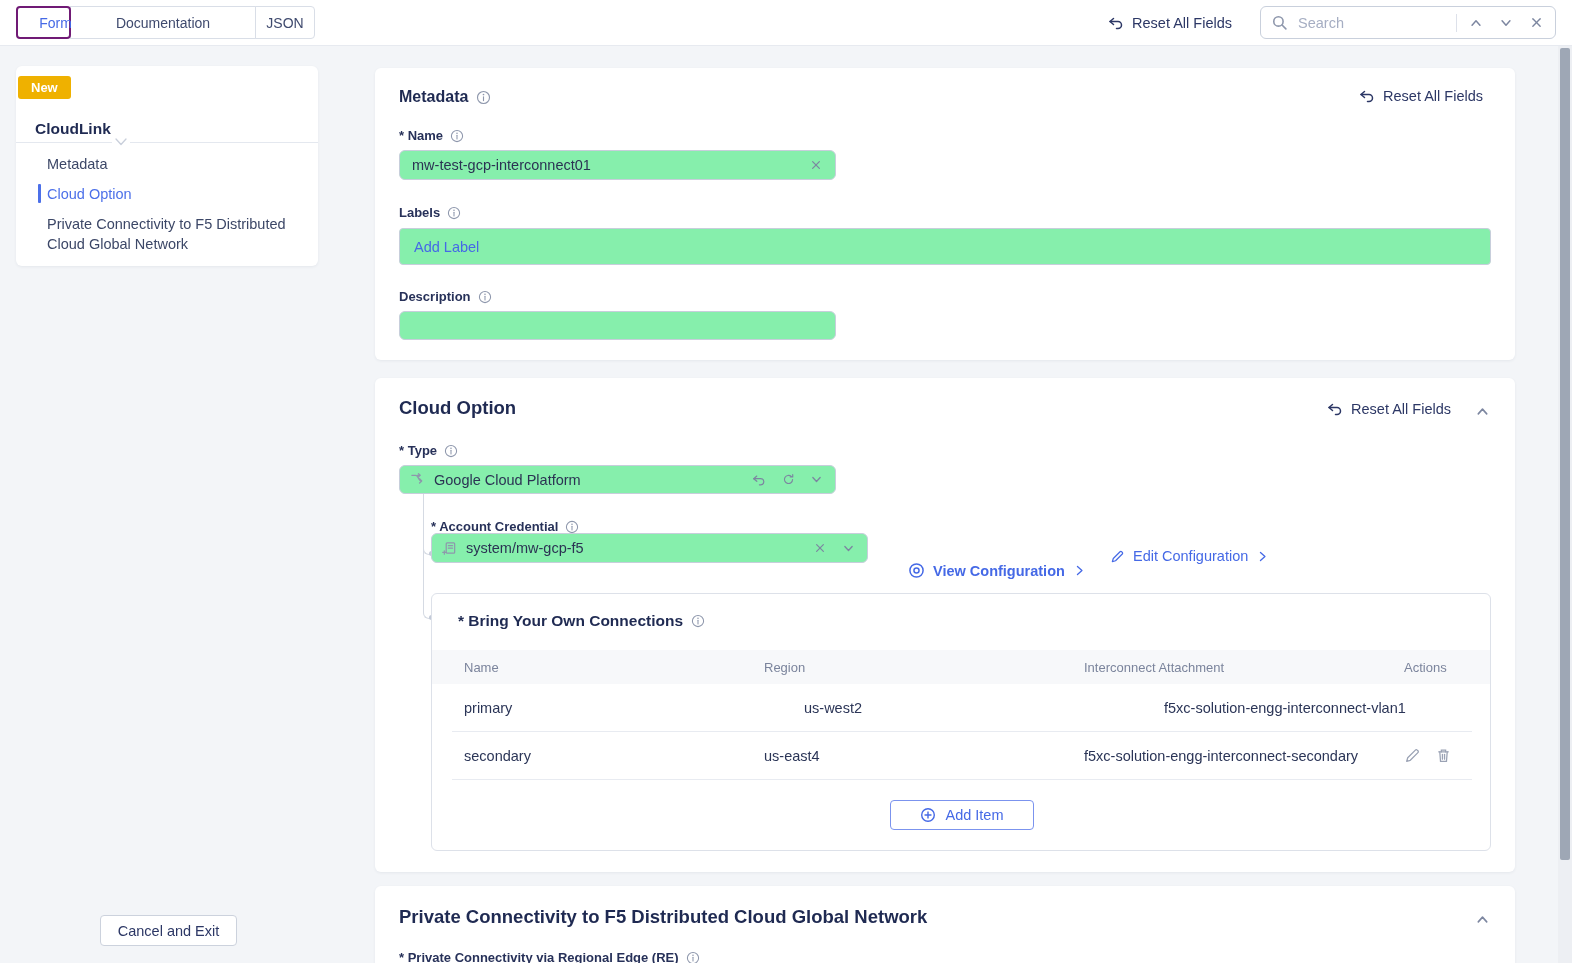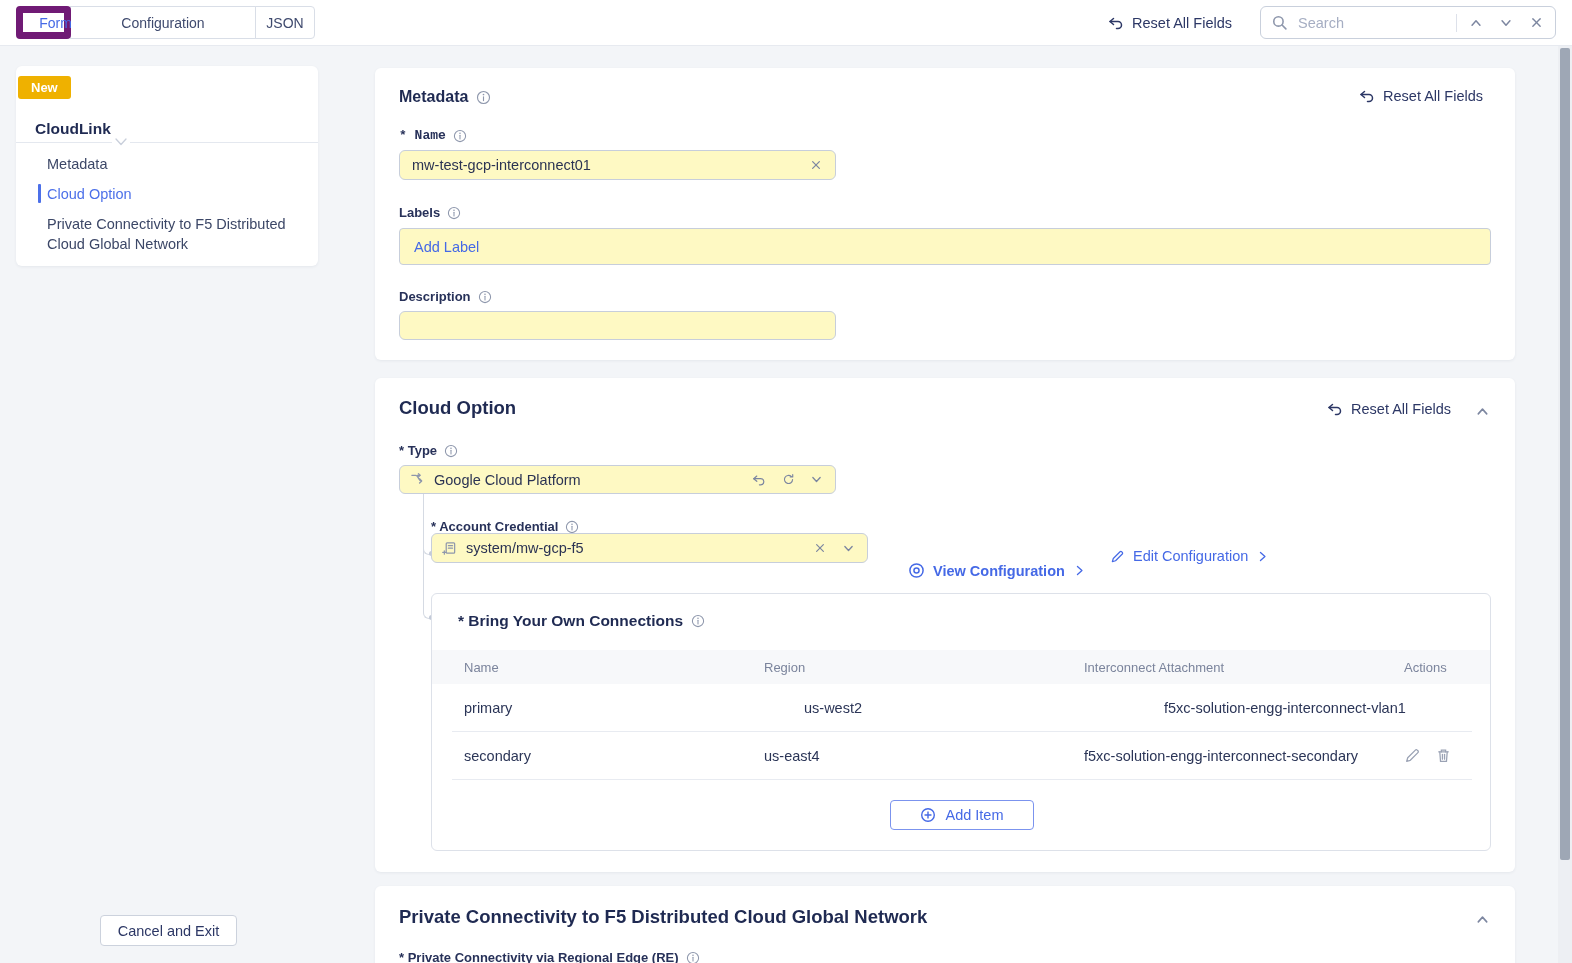--- a/index.html
+++ b/index.html
@@ -9,37 +9,37 @@
 
   
   .topbar{left:0;top:0;width:1572px;height:46px;background:#fff;border-bottom:1px solid #e7eaf0;
           display:flex;align-items:center;justify-content:space-between;padding:0 16px;}
   .tabs{display:flex;align-items:center;}
   .tab{height:33px;box-sizing:border-box;border:1px solid #d9dee7;display:flex;align-items:center;
        justify-content:center;font-size:14px;color:#3f4a6e;background:#fff;cursor:pointer;}
   .tab+.tab{margin-left:-1px;}
   .tab.t-first{border-radius:4px 0 0 4px;}
   .tab.t-last{border-radius:0 4px 4px 0;}
-  .tab.active{border:7px solid #701a75;color:#4569e6;border-radius:4px;position:relative;z-index:2;padding-left:24px;}
+  .tab.active{border:2px solid #701a75;color:#4569e6;border-radius:4px;position:relative;z-index:2;padding-left:24px;}
   .topbar-right{display:flex;align-items:center;gap:28px;}
   .reset-link{display:flex;align-items:center;gap:8px;font-size:14.5px;color:#2c3765;cursor:pointer;}
   .searchbox{width:296px;height:33px;border:1px solid #c9d0dc;border-radius:6px;background:#fff;
              display:flex;align-items:center;padding:0 8px 0 10px;gap:8px;box-sizing:border-box;}
   .searchbox input{flex:1;border:none;outline:none;font-size:14.5px;color:#3f4a6e;min-width:0;
                    font-family:"Liberation Sans",sans-serif;background:transparent;}
   .searchbox input::placeholder{color:#a6aec3;}
   .search-divider{width:1px;height:18px;background:#dde1ea;}
   .mini-btn{display:flex;align-items:center;justify-content:center;width:22px;height:22px;color:#7c86a0;cursor:pointer;}
 
   
   .card{position:absolute;background:#fff;border-radius:6px;box-shadow:0 1px 3px rgba(40,50,80,.07);box-sizing:border-box;}
   .card-title-sm{font-size:16px;font-weight:bold;color:#1f2a52;}
   .card-title-lg{font-size:18.5px;font-weight:bold;color:#1f2a52;}
   .field-label{font-size:13px;font-weight:bold;color:#273159;display:flex;align-items:center;gap:7px;}
-  .input{border:1px solid #c7cedb;border-radius:6px;background:#fef9c3;display:flex;align-items:center;
+  .input{border:1px solid #c7cedb;border-radius:6px;background:#86efac;display:flex;align-items:center;
          padding:0 10px;font-size:14.5px;color:#2b3353;box-sizing:border-box;}
   .input input{border:none;outline:none;flex:1;font-size:14.5px;color:#2b3353;min-width:0;
                font-family:"Liberation Sans",sans-serif;background:transparent;}
   .link{color:#4569e6;font-size:14.5px;display:flex;align-items:center;gap:8px;cursor:pointer;}
   .muted-ic{color:#8e97ac;}
   .navy-ic{color:#2c3765;}
 
   
   .badge{background:#efb100;color:#fff;font-size:13px;font-weight:bold;padding:4px 13px;border-radius:3px;display:inline-block;}
   .nav-item{font-size:14.5px;color:#3c4767;cursor:pointer;line-height:20px;}
@@ -79,21 +79,21 @@
 <body>
 
 <div class="stage">
 
   <div class="abs topbar">
     <div class="tabs">
       <div class="tab t-first active" style="width:55px;">
           <span>Form</span>
         </div>
       <div class="tab" style="width:186px;">
-          <span>Configuration</span>
+          <span>Documentation</span>
         </div>
       <div class="tab t-last" style="width:60px;">
           <span>JSON</span>
         </div>
     </div>
     <div class="topbar-right">
       <div class="reset-link">
         <span class="navy-ic">
           <svg width="16" height="16" viewBox="0 0 16 16" fill="none" stroke="currentColor" stroke-width="1.5" stroke-linecap="round" stroke-linejoin="round">
               <polyline points="5.5,3.5 2,6.5 5.5,9.5"></polyline>
@@ -164,21 +164,21 @@
     <div class="abs reset-link" style="right:32px;top:20px;">
       <span class="navy-ic">
         <svg width="16" height="16" viewBox="0 0 16 16" fill="none" stroke="currentColor" stroke-width="1.5" stroke-linecap="round" stroke-linejoin="round">
             <polyline points="5.5,3.5 2,6.5 5.5,9.5"></polyline>
             <path d="M2 6.5 H10 a3.5 3.5 0 0 1 0 7 H8.5"></path>
           </svg>
       </span>
       <span>Reset All Fields</span>
     </div>
 
-    <div class="abs field-label" style="left:24px;top:60px;font-family:Liberation Mono, monospace;">
+    <div class="abs field-label" style="left:24px;top:60px;">
       <span>* Name</span>
       <span class="muted-ic">
         <svg width="14" height="14" viewBox="0 0 16 16" fill="none" stroke="currentColor" stroke-width="1.2">
             <circle cx="8" cy="8" r="6.4"></circle>
             <line x1="8" y1="7.2" x2="8" y2="11.3" stroke-linecap="round"></line>
             <circle cx="8" cy="4.8" r="0.9" fill="currentColor" stroke="none"></circle>
           </svg>
       </span>
     </div>
     <div class="abs input" style="left:24px;top:82px;width:437px;height:30px;">

